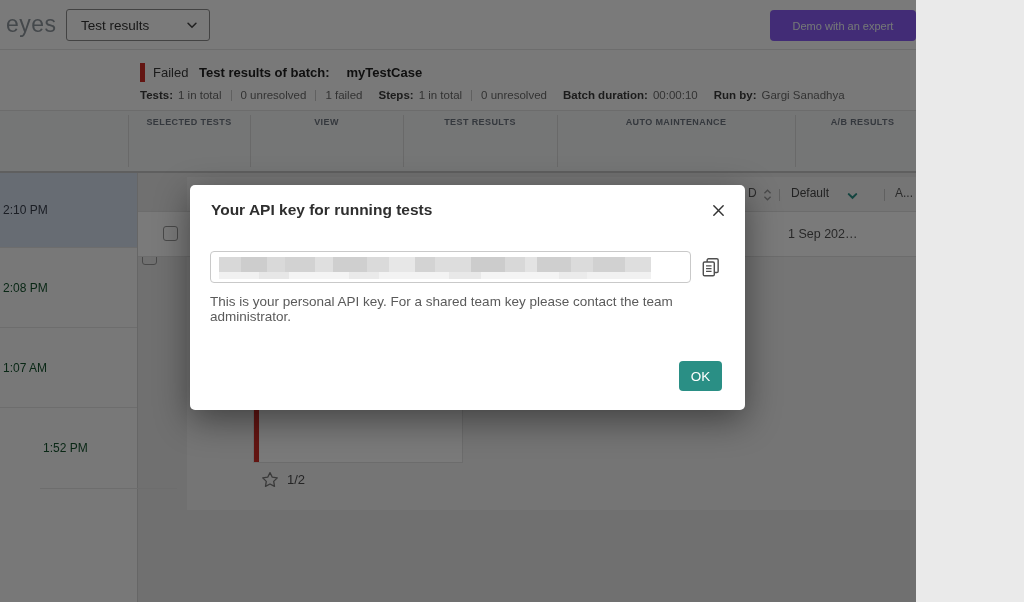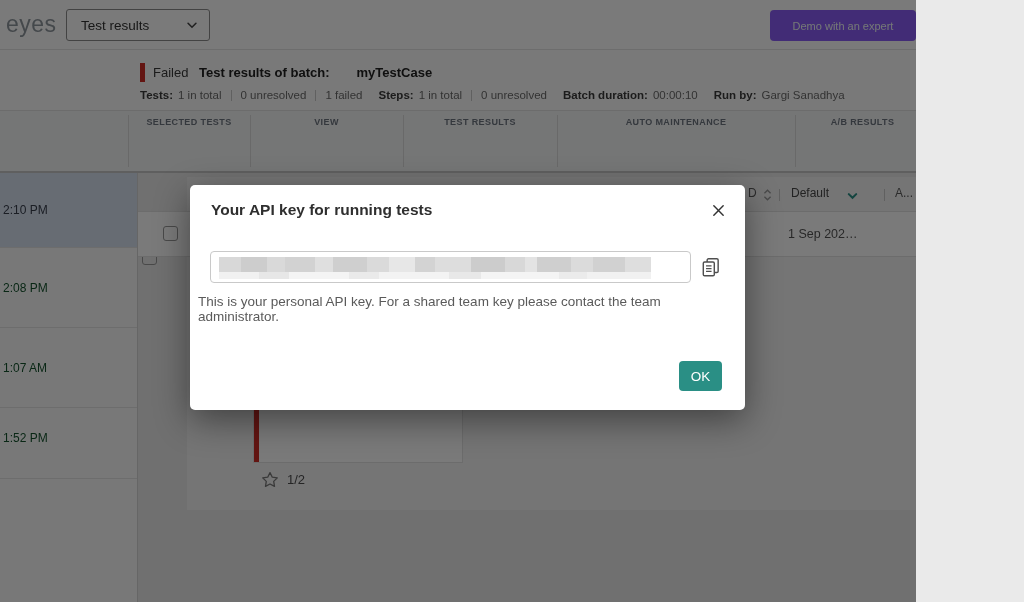--- a/index.html
+++ b/index.html
@@ -15,21 +15,21 @@
   .nav-dd { position:absolute; left:66px; top:9px; width:144px; height:32px; border:1px solid #8d8d8d; border-radius:3px; background:#fff; display:flex; align-items:center; justify-content:space-between; padding:0 10px 0 14px; cursor:pointer; }
   .nav-dd span { font-size:13.5px; color:#333; }
   .btn-demo { position:absolute; left:770px; top:10px; width:146px; height:31px; background:#8b5cf6; border:none; border-radius:4px; color:#f2faf8; font-size:11px; font-family:inherit; cursor:pointer; }
   .hdr-ic { position:absolute; color:#454545; cursor:pointer; }
   .avatar { position:absolute; left:1014px; top:11px; width:28px; height:28px; border-radius:50%; background:#5a2430; }
 
   
   #batchbar { position:absolute; left:0; top:50px; width:1024px; height:61px; background:#fdfdfd; border-bottom:1px solid #e2e2e2; }
   .redbar { position:absolute; left:140px; top:13px; width:5px; height:19px; background:#cf2d27; }
   .failed { position:absolute; left:153px; top:15px; font-size:13px; color:#3a3a3a; }
-  .btitle { position:absolute; left:199px; top:15px; font-size:13px; font-weight:bold; color:#232323; display:flex; gap:27px; }
+  .btitle { position:absolute; left:199px; top:15px; font-size:13px; font-weight:bold; color:#232323; display:flex; gap:17px; }
   .bmeta { position:absolute; left:140px; top:39px; display:flex; align-items:center; font-size:11.5px; color:#6b6b6b; }
   .bmeta .lbl { font-weight:bold; color:#3c3c3c; margin-right:5px; }
   .bmeta .sep { width:1px; height:11px; background:#c9c9c9; margin:0 9px; }
   .bmeta .gap { width:16px; }
 
   
   #toolbar { position:absolute; left:0; top:111px; width:1024px; height:62px; background:#f5f6f7; border-bottom:2px solid #c6c6c6; }
   .tdiv { position:absolute; top:4px; width:1px; height:52px; background:#dcdcdc; }
   .tlabel { position:absolute; top:6px; font-size:9px; font-weight:bold; letter-spacing:.4px; color:#6e7680; text-align:center; }
   .tic { position:absolute; color:#4a4a4a; cursor:pointer; }
@@ -62,21 +62,21 @@
   #overlay { position:absolute; inset:0; background:rgba(0,0,0,0.52); z-index:40; }
   #modal { position:absolute; left:190px; top:185px; width:555px; height:225px; background:#fff; border-radius:5px; box-shadow:0 10px 35px rgba(0,0,0,.45); z-index:50; }
   .m-title { position:absolute; left:21px; top:16px; font-size:15.5px; font-weight:bold; color:#2f2f2f; }
   .m-close { position:absolute; left:520px; top:13px; width:24px; height:24px; color:#333; cursor:pointer; background:none; border:none; }
   .m-input { position:absolute; left:20px; top:66px; width:481px; height:32px; border:1px solid #c9c9c9; border-radius:4px; background:#fff; }
   .key-band-a { position:absolute; left:8px; top:5px; width:432px; height:15px;
     background:linear-gradient(90deg,#d8d8d8 0 22px,#cdcdcd 22px 48px,#d9d9d9 48px 66px,#d2d2d2 66px 96px,#dfdfdf 96px 114px,#cfcfcf 114px 148px,#dadada 148px 170px,#e7e7e7 170px 196px,#d3d3d3 196px 216px,#dddddd 216px 252px,#cccccc 252px 286px,#d8d8d8 286px 306px,#e3e3e3 306px 318px,#cfcfcf 318px 352px,#dbdbdb 352px 374px,#d1d1d1 374px 406px,#dedede 406px 432px); }
   .key-band-b { position:absolute; left:8px; top:20px; width:432px; height:7px;
     background:linear-gradient(90deg,#f1f1f1 0 40px,#e7e7e7 40px 70px,#f4f4f4 70px 130px,#eaeaea 130px 160px,#f3f3f3 160px 230px,#e8e8e8 230px 262px,#f4f4f4 262px 340px,#ebebeb 340px 368px,#f1f1f1 368px 432px); }
   .m-copy { position:absolute; left:510px; top:71px; color:#4f4f4f; cursor:pointer; }
-  .m-desc { position:absolute; left:8px; top:109px; width:520px; font-size:13.5px; color:#5a5a5a; }
+  .m-desc { position:absolute; left:20px; top:109px; width:520px; font-size:13.5px; color:#5a5a5a; }
   .m-ok { position:absolute; left:489px; top:176px; width:43px; height:30px; background:#2a8f85; border:none; border-radius:4px; color:#fff; font-size:13.5px; font-family:inherit; cursor:pointer; }
 </style>
 </head>
 <body>
 
 <div id="app">
 
   <div id="header">
     <div class="logo">eyes</div>
 
@@ -253,21 +253,21 @@
   <div id="sidebar">
     <div class="sb-item sb-sel" style="top:0; height:75px;">
       <span>2:10 PM</span>
     </div>
     <div class="sb-item" style="top:75px; height:80px;">
       <span>2:08 PM</span>
     </div>
     <div class="sb-item" style="top:155px; height:80px;">
       <span>1:07 AM</span>
     </div>
-    <div class="sb-item" style="top:225px; height:81px;">
+    <div class="sb-item" style="top:235px; height:81px;margin-left:40px;">
       <span>1:52 PM</span>
     </div>
   </div>
 
   <div class="panel"></div>
 
   <div class="hcell" style="left:748px;">D</div>
   <span class="abs" style="left:762px; top:188px; color:#9a9a9a;">
     <svg width="11" height="14" viewBox="0 0 12 16">
         <path d="M2.5 6l3.5-3.5L9.5 6M2.5 10l3.5 3.5L9.5 10" fill="none" stroke="currentColor" stroke-width="1.5"></path>

